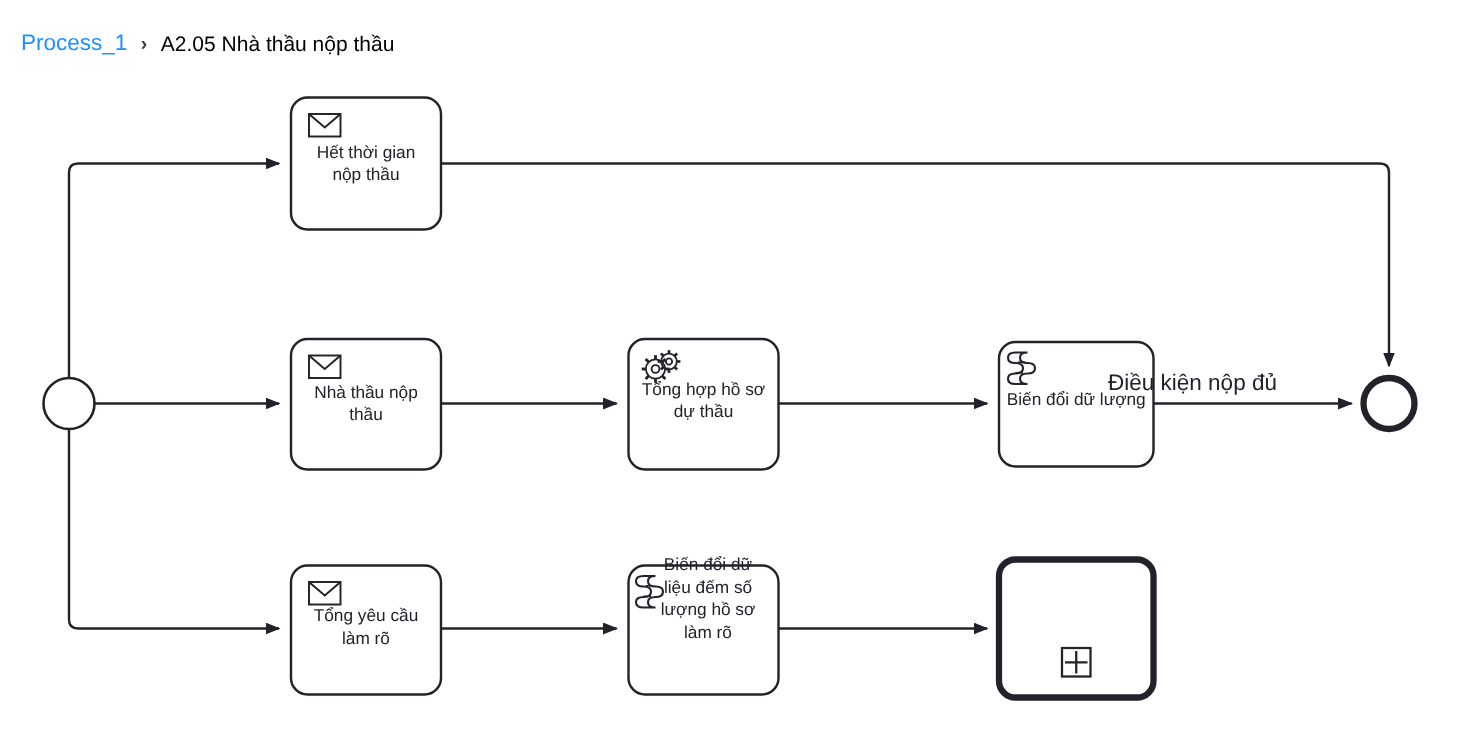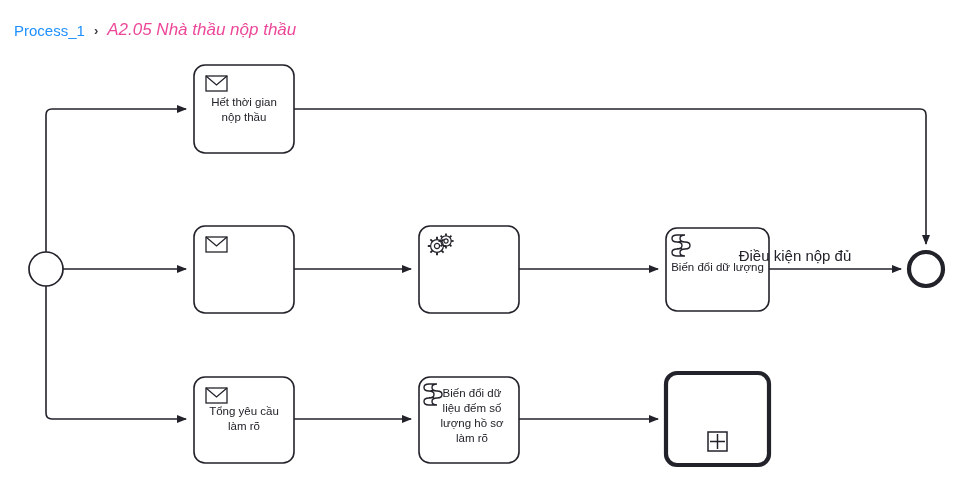--- a/index.html
+++ b/index.html
@@ -24,21 +24,21 @@
     color: #1e90ff;
     cursor: pointer;
     font-size: 15px;
   }
   .bc-sep {
     color: #3b3b44;
     margin: 0 9px;
     font-size: 13px;
     font-weight: bold;
   }
-  .bc-current { color: #ec4899; font-size: 17px; font-style: italic; }
+  .bc-current { color: #000000; font-size: 14px; }
 
   
   .canvas { position: absolute; left: 0; top: 0; width: 975px; height: 441px; }
   .canvas svg { position: absolute; left: 0; top: 0; }
 
   
   .node-label {
     position: absolute;
     color: #22222a;
     font-size: 11.5px;
@@ -180,28 +180,32 @@
         </g>
 
         <circle cx="46" cy="269" r="17" fill="#ffffff" stroke="#22222a" stroke-width="1.7"></circle>
         <circle cx="926" cy="269" r="17" fill="#ffffff" stroke="#22222a" stroke-width="4.2"></circle>
       </g>
     </svg>
 
     <div class="node-label" style="left:194px; top:95px; width:100px;">Hết thời gian
 nộp thầu</div>
 
-
+    <div class="node-label" style="left:194px; top:255px; width:100px;">Nhà thầu nộp
+thầu</div>
+
+    <div class="node-label" style="left:417px; top:253px; width:104px;">Tổng hợp hồ sơ
+dự thầu</div>
 
     <div class="node-label" style="left:666px; top:260px; width:103px;">Biến đổi dữ lượng</div>
 
     <div class="node-label" style="left:194px; top:404px; width:100px;">Tổng yêu cầu
 làm rõ</div>
 
-    <div class="node-label" style="left:427px; top:386px; width:90px;">Biến đổi dữ
+    <div class="node-label" style="left:427px; top:370px; width:90px;">Biến đổi dữ
 liệu đếm số
 lượng hồ sơ
 làm rõ</div>
 
 
     <div class="flow-label" style="left:730px; top:249px; width:130px;">Điều kiện nộp đủ</div>
   </div>
 
 </div>
 

